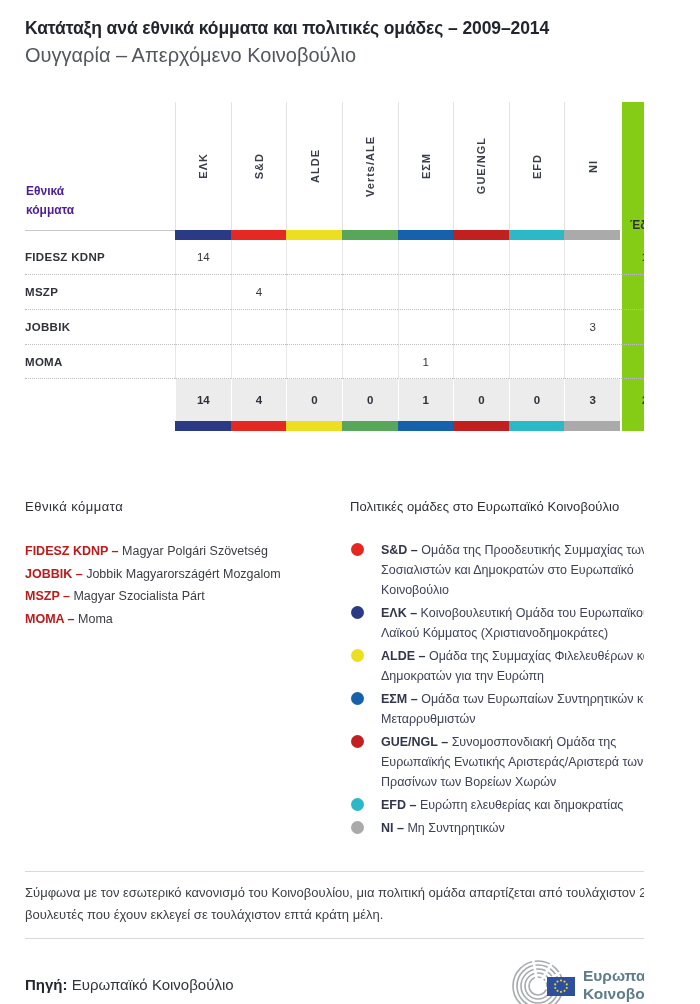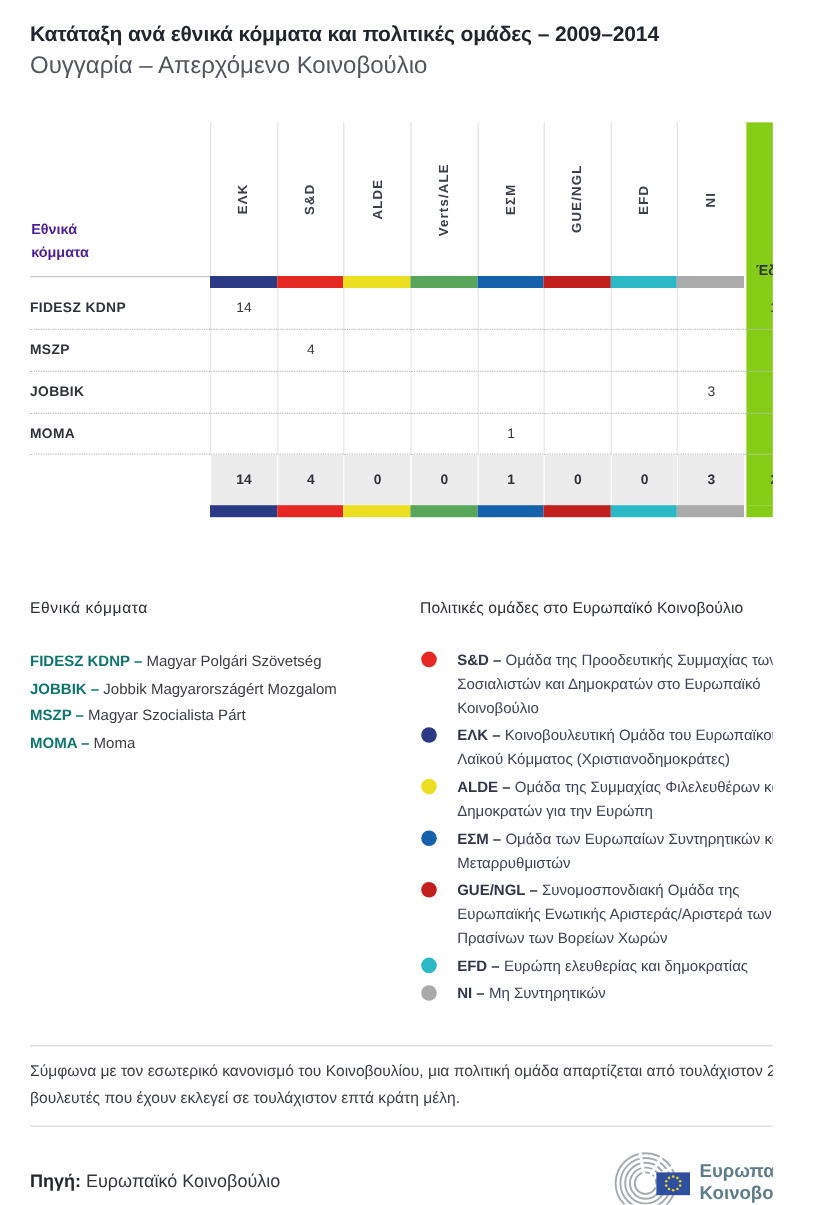--- a/index.html
+++ b/index.html
@@ -37,21 +37,21 @@
   .tot-seat { display:flex; align-items:center; justify-content:center; font-size:11.5px;
     font-weight:bold; color:#2f323a; }
 
   
   .legends { display:flex; margin-top:68px; width:650px; }
   .legend-left { width:325px; padding-right:20px; }
   .legend-right { width:325px; }
   .legend-h { font-size:13px; font-weight:normal; color:#2c2f36; letter-spacing:0.5px; margin-bottom:26px; }
   .legend-h.right { letter-spacing:0.1px; }
   .pl-item { font-size:12.5px; color:#3b3d43; line-height:22.5px; }
-  .pl-item b { color:#0f766e;margin-top:17px; }
+  .pl-item b { color:#b91c1c;margin-top:17px; }
   .gl-item { display:flex; margin-bottom:3px; }
   .gl-dot { width:13px; height:13px; border-radius:50%; margin:3px 0 0 1px; flex:0 0 13px; }
   .gl-text { margin-left:17px; font-size:12.5px; color:#3d4256; line-height:20px; }
   .gl-text b { color:#32364a; }
 
   
   .hr { border-top:1px solid #d9d9d9; width:650px; }
   .hr1 { margin-top:30px; }
   .footnote { font-size:13px; color:#3b3e45; line-height:22px; margin:10px 0 12px 0; width:650px; }
   .source-row { display:flex; justify-content:space-between; align-items:center; margin-top:16px; width:650px; }

